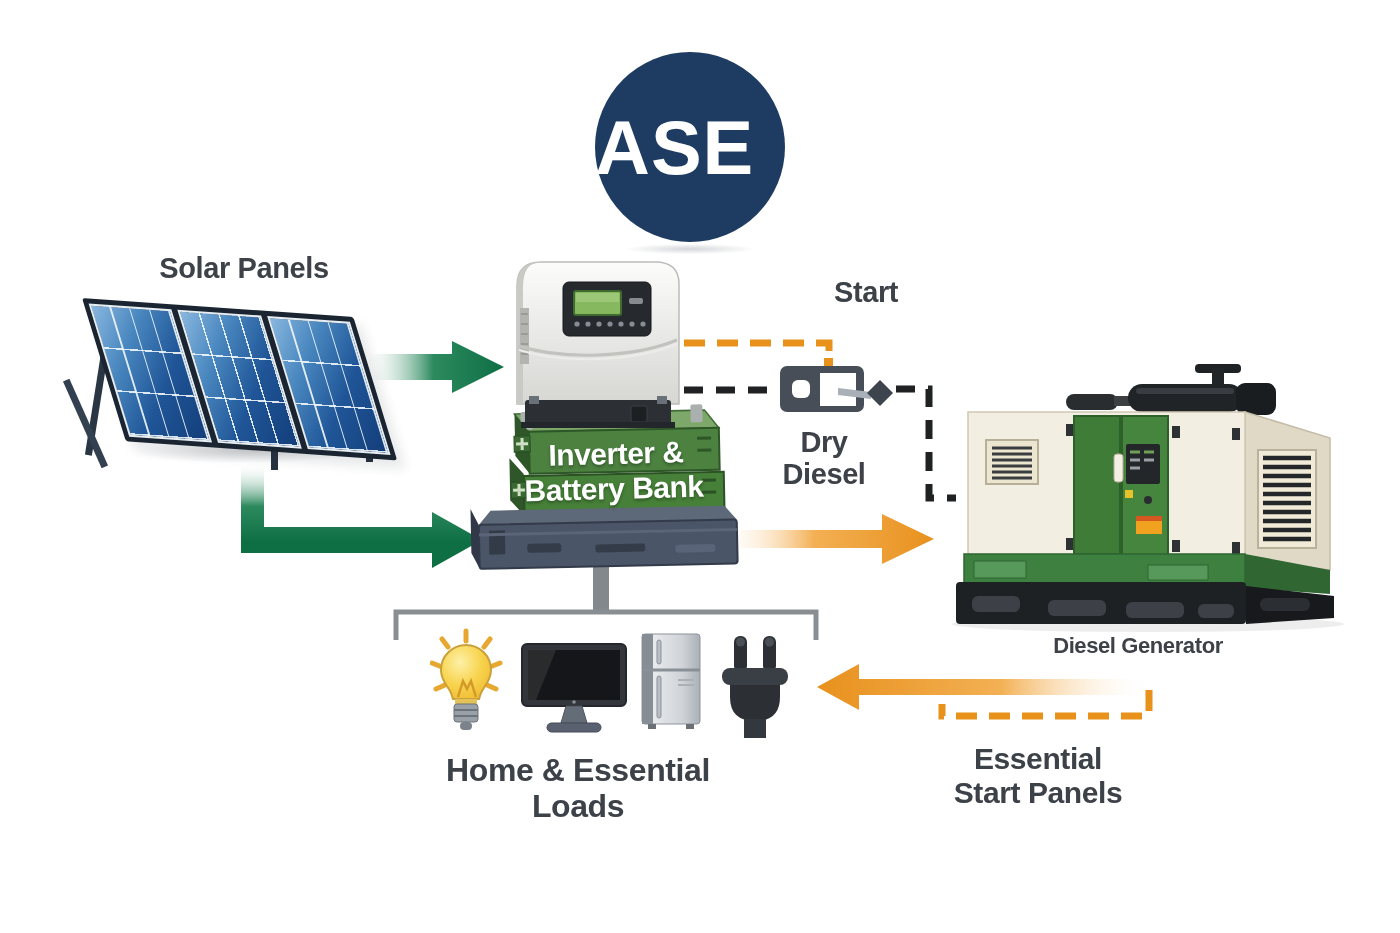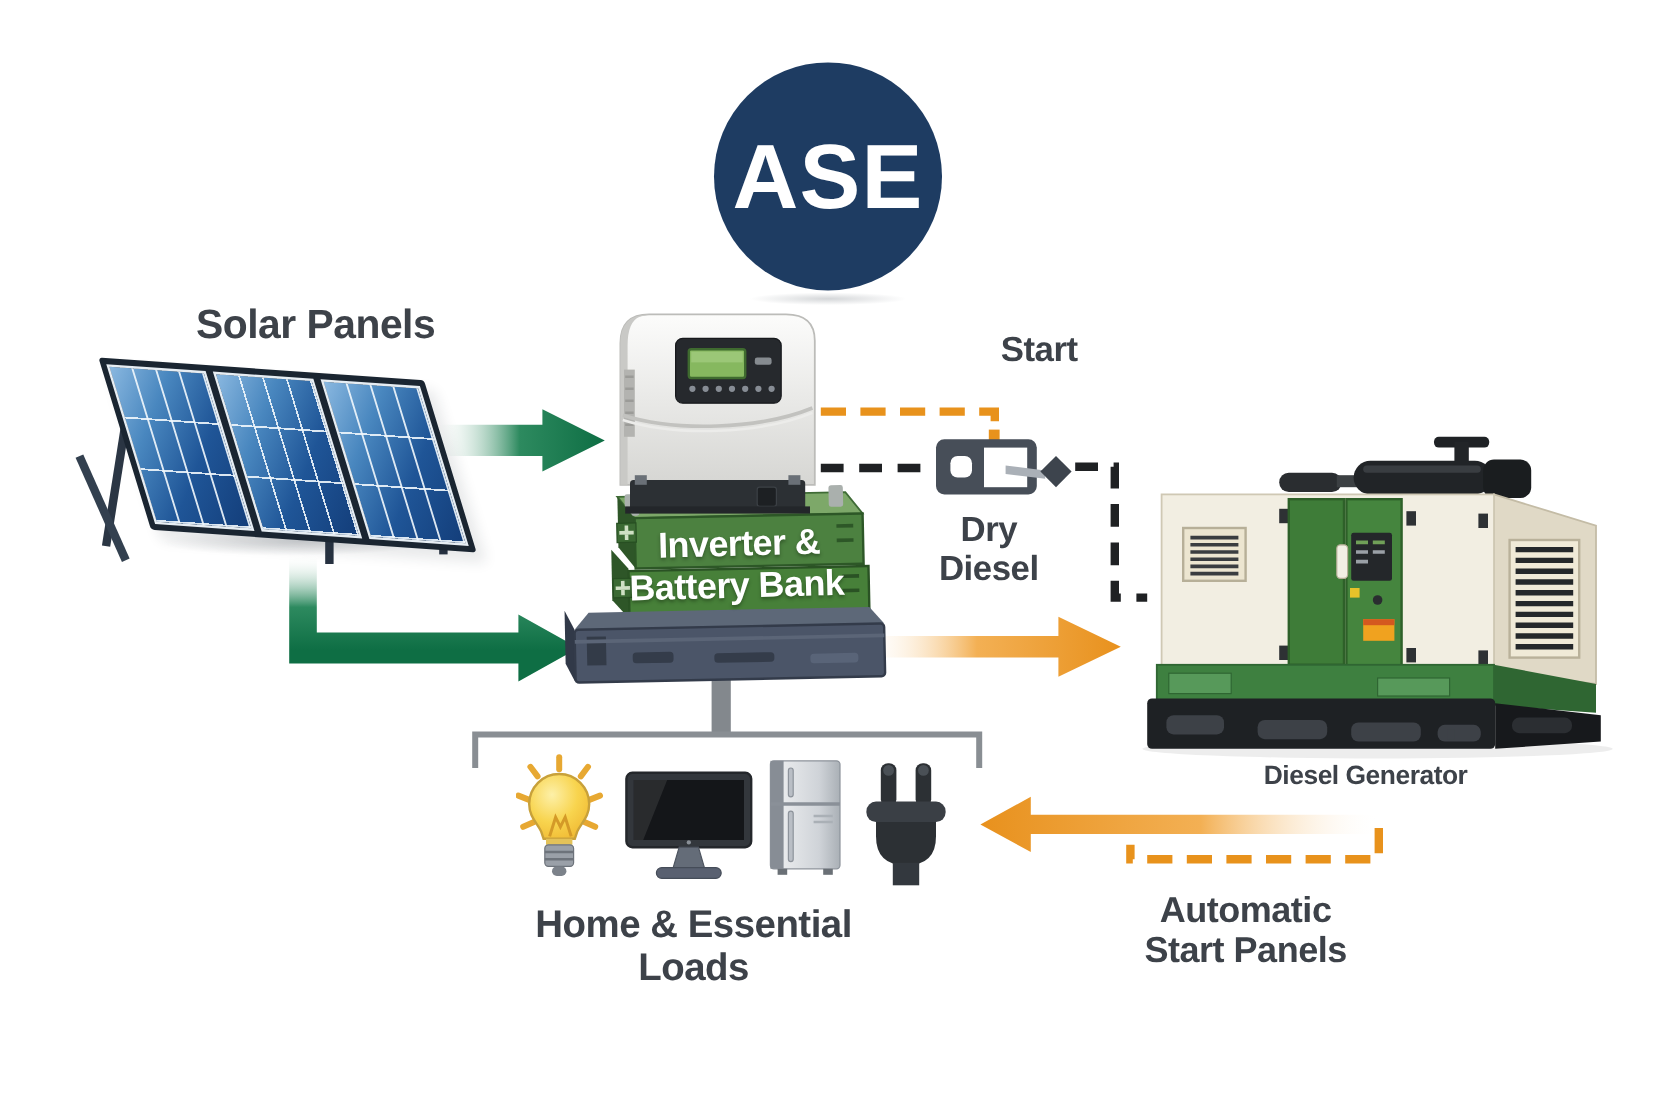--- a/index.html
+++ b/index.html
@@ -8,21 +8,21 @@
     font-family:"Liberation Sans",sans-serif;
   }
   .abs{position:absolute;}
   .label{
     position:absolute;color:var(--label-text,#3d4249);font-weight:bold;
     text-align:center;letter-spacing:-0.4px;line-height:1.12;
   }
   
   .logo-circle{
     position:absolute;left:595px;top:52px;width:190px;height:190px;border-radius:50%;
-    background:var(--logo-navy,#1e3c62);display:flex;align-items:center;justify-content:center;
+    background:var(--logo-navy,#1e3c62);display:flex;align-items:center;justify-content:flex-start;
   }
   .logo-circle span{color:#ffffff;font-size:76px;font-weight:bold;letter-spacing:1px;}
   .logo-shadow{position:absolute;left:603px;top:242px;width:174px;height:14px;border-radius:50%;
     background:radial-gradient(ellipse closest-side,rgba(60,70,80,.22),rgba(60,70,80,0) 75%);}
   
   .solar-illustration{position:absolute;left:66px;top:286px;width:360px;height:205px;}
   .sp-shadow{position:absolute;left:25px;top:148px;width:320px;height:34px;
     background:radial-gradient(ellipse closest-side,rgba(40,50,60,.20),rgba(40,50,60,0) 72%);
     transform:skewX(-40deg);}
   .sp-back-leg{position:absolute;left:30px;top:28px;width:7px;height:142px;background:#2b3644;transform:rotate(9deg);}
@@ -306,33 +306,33 @@
   <svg class="abs" style="left:716px;top:634px" width="78" height="104" viewBox="0 0 78 104">
     <rect x="18" y="2" width="13" height="36" rx="6" fill="#2c3034"></rect>
     <rect x="47" y="2" width="13" height="36" rx="6" fill="#2c3034"></rect>
     <circle cx="24.5" cy="8" r="4.5" fill="#4a5056"></circle>
     <circle cx="53.5" cy="8" r="4.5" fill="#4a5056"></circle>
     <rect x="6" y="34" width="66" height="17" rx="8" fill="#3a3f45"></rect>
     <path d="M 14,51 h 50 v 12 q 0,24 -25,24 q -25,0 -25,-24 z" fill="#2c3034"></path>
     <rect x="28" y="85" width="22" height="19" fill="#33383e"></rect>
   </svg>
 
-  <div class="label" style="left:138px;top:252px;width:250px;font-size:34px">Solar Panels</div>
+  <div class="label" style="left:119px;top:252px;width:250px;font-size:29px">Solar Panels</div>
 
   <div class="label" style="left:766px;top:276px;width:200px;font-size:29px">
     <div>Start</div>
   </div>
 
   <div class="label" style="left:744px;top:426px;width:160px;font-size:29px">
     <div>Dry</div>
     <div>Diesel</div>
   </div>
 
   <div class="label" style="left:988px;top:634px;width:300px;font-size:22px">Diesel Generator</div>
 
   <div class="label" style="left:913px;top:742px;width:250px;font-size:30px">
-    <div>Automatic</div>
+    <div>Essential</div>
     <div>Start Panels</div>
   </div>
 
   <div class="label" style="left:398px;top:753px;width:360px;font-size:32px">Home &amp; Essential Loads</div>
 
 </div>
 
 </body></html>

